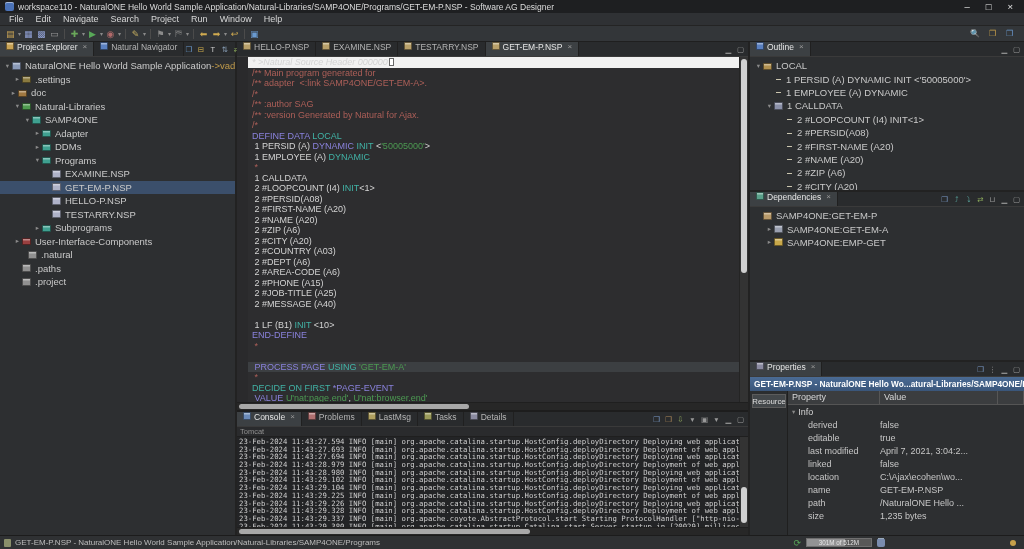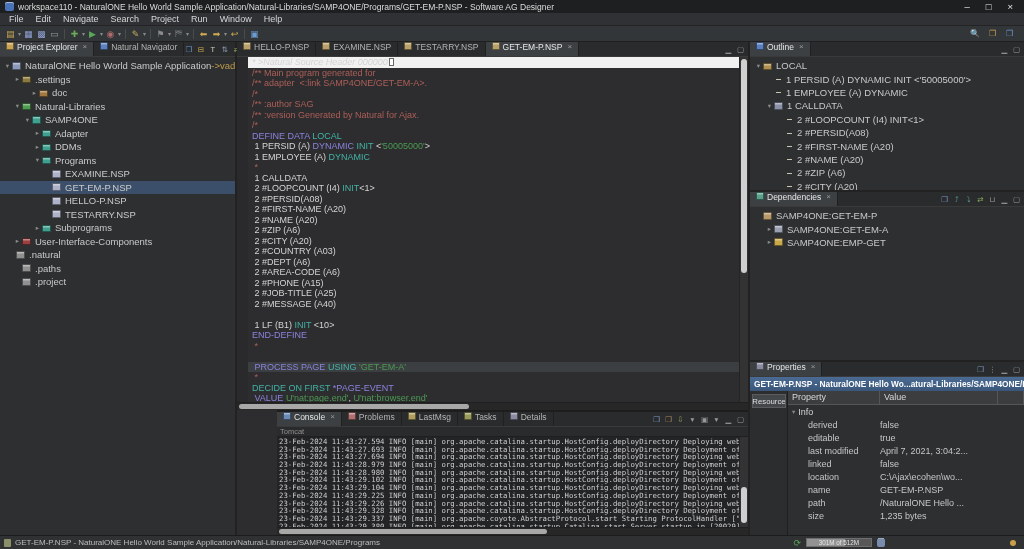--- a/index.html
+++ b/index.html
@@ -53,21 +53,21 @@
   .code-line.curline { background:#3c3f42; }
   .cursor-box { display:inline-block; width:5px; height:8px; border:1px solid #666; vertical-align:-1px; margin-left:1px; background:#fff; }
   .tk-c { color:#ad5f58; } .tk-p { color:#8a82dd; } .tk-t { color:#41b3a6; }
   .tk-s { color:#4c9a52; } .tk-n { color:#d4d4d4; }
   .vscroll { width:9px; background:#333; flex:none; position:relative; border-left:1px solid #242424; }
   .vscroll .thumb { position:absolute; left:1px; right:1px; border-radius:3px; background:#cfcfcf; }
   .hscroll { height:8px; background:#272727; position:relative; flex:none; border-top:1px solid #1f1f1f; }
   .hscroll .thumb { position:absolute; top:1px; height:5px; border-radius:3px; background:#a8a8a8; }
 
   
-  .console { height:125px; flex:none; display:flex; flex-direction:column; background:#232426; border-top:2px solid #1d1d1d;margin-left:40px; }
+  .console { height:125px; flex:none; display:flex; flex-direction:column; background:#232426; border-top:2px solid #1d1d1d; }
   .tomcat-row { height:10px; background:#2a2b2d; color:#8f8f8f; font-size:7.5px; padding-left:3px; flex:none; border-bottom:1px solid #1f1f1f; }
   .log-wrap { flex:1; display:flex; min-height:0; }
   .log { flex:1; min-width:0; overflow:hidden; font-family:"DejaVu Sans Mono", monospace; font-size:7.3px; color:#cfcfcf; padding:1px 0 0 2px; }
   .log-line { height:7.7px; line-height:7.7px; white-space:pre; }
 
   
   .panel { display:flex; flex-direction:column; overflow:hidden; }
   .p-outline { height:150px; border-bottom:2px solid #222; }
   .p-deps { height:170px; border-bottom:2px solid #222; }
   .p-props { flex:1; }
@@ -195,21 +195,21 @@
             <span class="tw-arrow">▾</span>
             <span class="t-ico" style="background: rgb(138, 154, 184);"></span>
             <span class="tree-label">NaturalONE Hello World Sample Application</span>
             <span class="tree-suffix">-&gt;vadirnd</span>
           </div>
           <div class="tree-row" style="padding-left: 13px;">
             <span class="tw-arrow">▸</span>
             <span class="t-ico" style="background: rgb(138, 122, 64); height: 7px; margin-top: 1px;"></span>
             <span class="tree-label">.settings</span>
           </div>
-          <div class="tree-row" style="padding-left: 30px;">
+          <div class="tree-row" style="padding-left: 9px;">
             <span class="tw-arrow">▸</span>
             <span class="t-ico" style="background: rgb(160, 120, 64); height: 7px; margin-top: 1px;"></span>
             <span class="tree-label">doc</span>
           </div>
           <div class="tree-row" style="padding-left: 13px;">
             <span class="tw-arrow">▾</span>
             <span class="t-ico" style="background: rgb(79, 155, 79); height: 7px; margin-top: 1px;"></span>
             <span class="tree-label">Natural-Libraries</span>
           </div>
           <div class="tree-row" style="padding-left: 23px;">
@@ -255,21 +255,21 @@
           <div class="tree-row" style="padding-left: 33px;">
             <span class="tw-arrow">▸</span>
             <span class="t-ico" style="background: rgb(63, 160, 144); height: 7px; margin-top: 1px;"></span>
             <span class="tree-label">Subprograms</span>
           </div>
           <div class="tree-row" style="padding-left: 13px;">
             <span class="tw-arrow">▸</span>
             <span class="t-ico" style="background: rgb(154, 64, 64); height: 7px; margin-top: 1px;"></span>
             <span class="tree-label">User-Interface-Components</span>
           </div>
-          <div class="tree-row" style="padding-left: 7px;">
+          <div class="tree-row" style="padding-left: 19px;">
             <span class="tw-arrow"></span>
             <span class="t-ico" style="background: rgb(144, 144, 144);"></span>
             <span class="tree-label">.natural</span>
           </div>
           <div class="tree-row" style="padding-left: 13px;">
             <span class="tw-arrow"></span>
             <span class="t-ico" style="background: rgb(144, 144, 144);"></span>
             <span class="tree-label">.paths</span>
           </div>
           <div class="tree-row" style="padding-left: 13px;">

